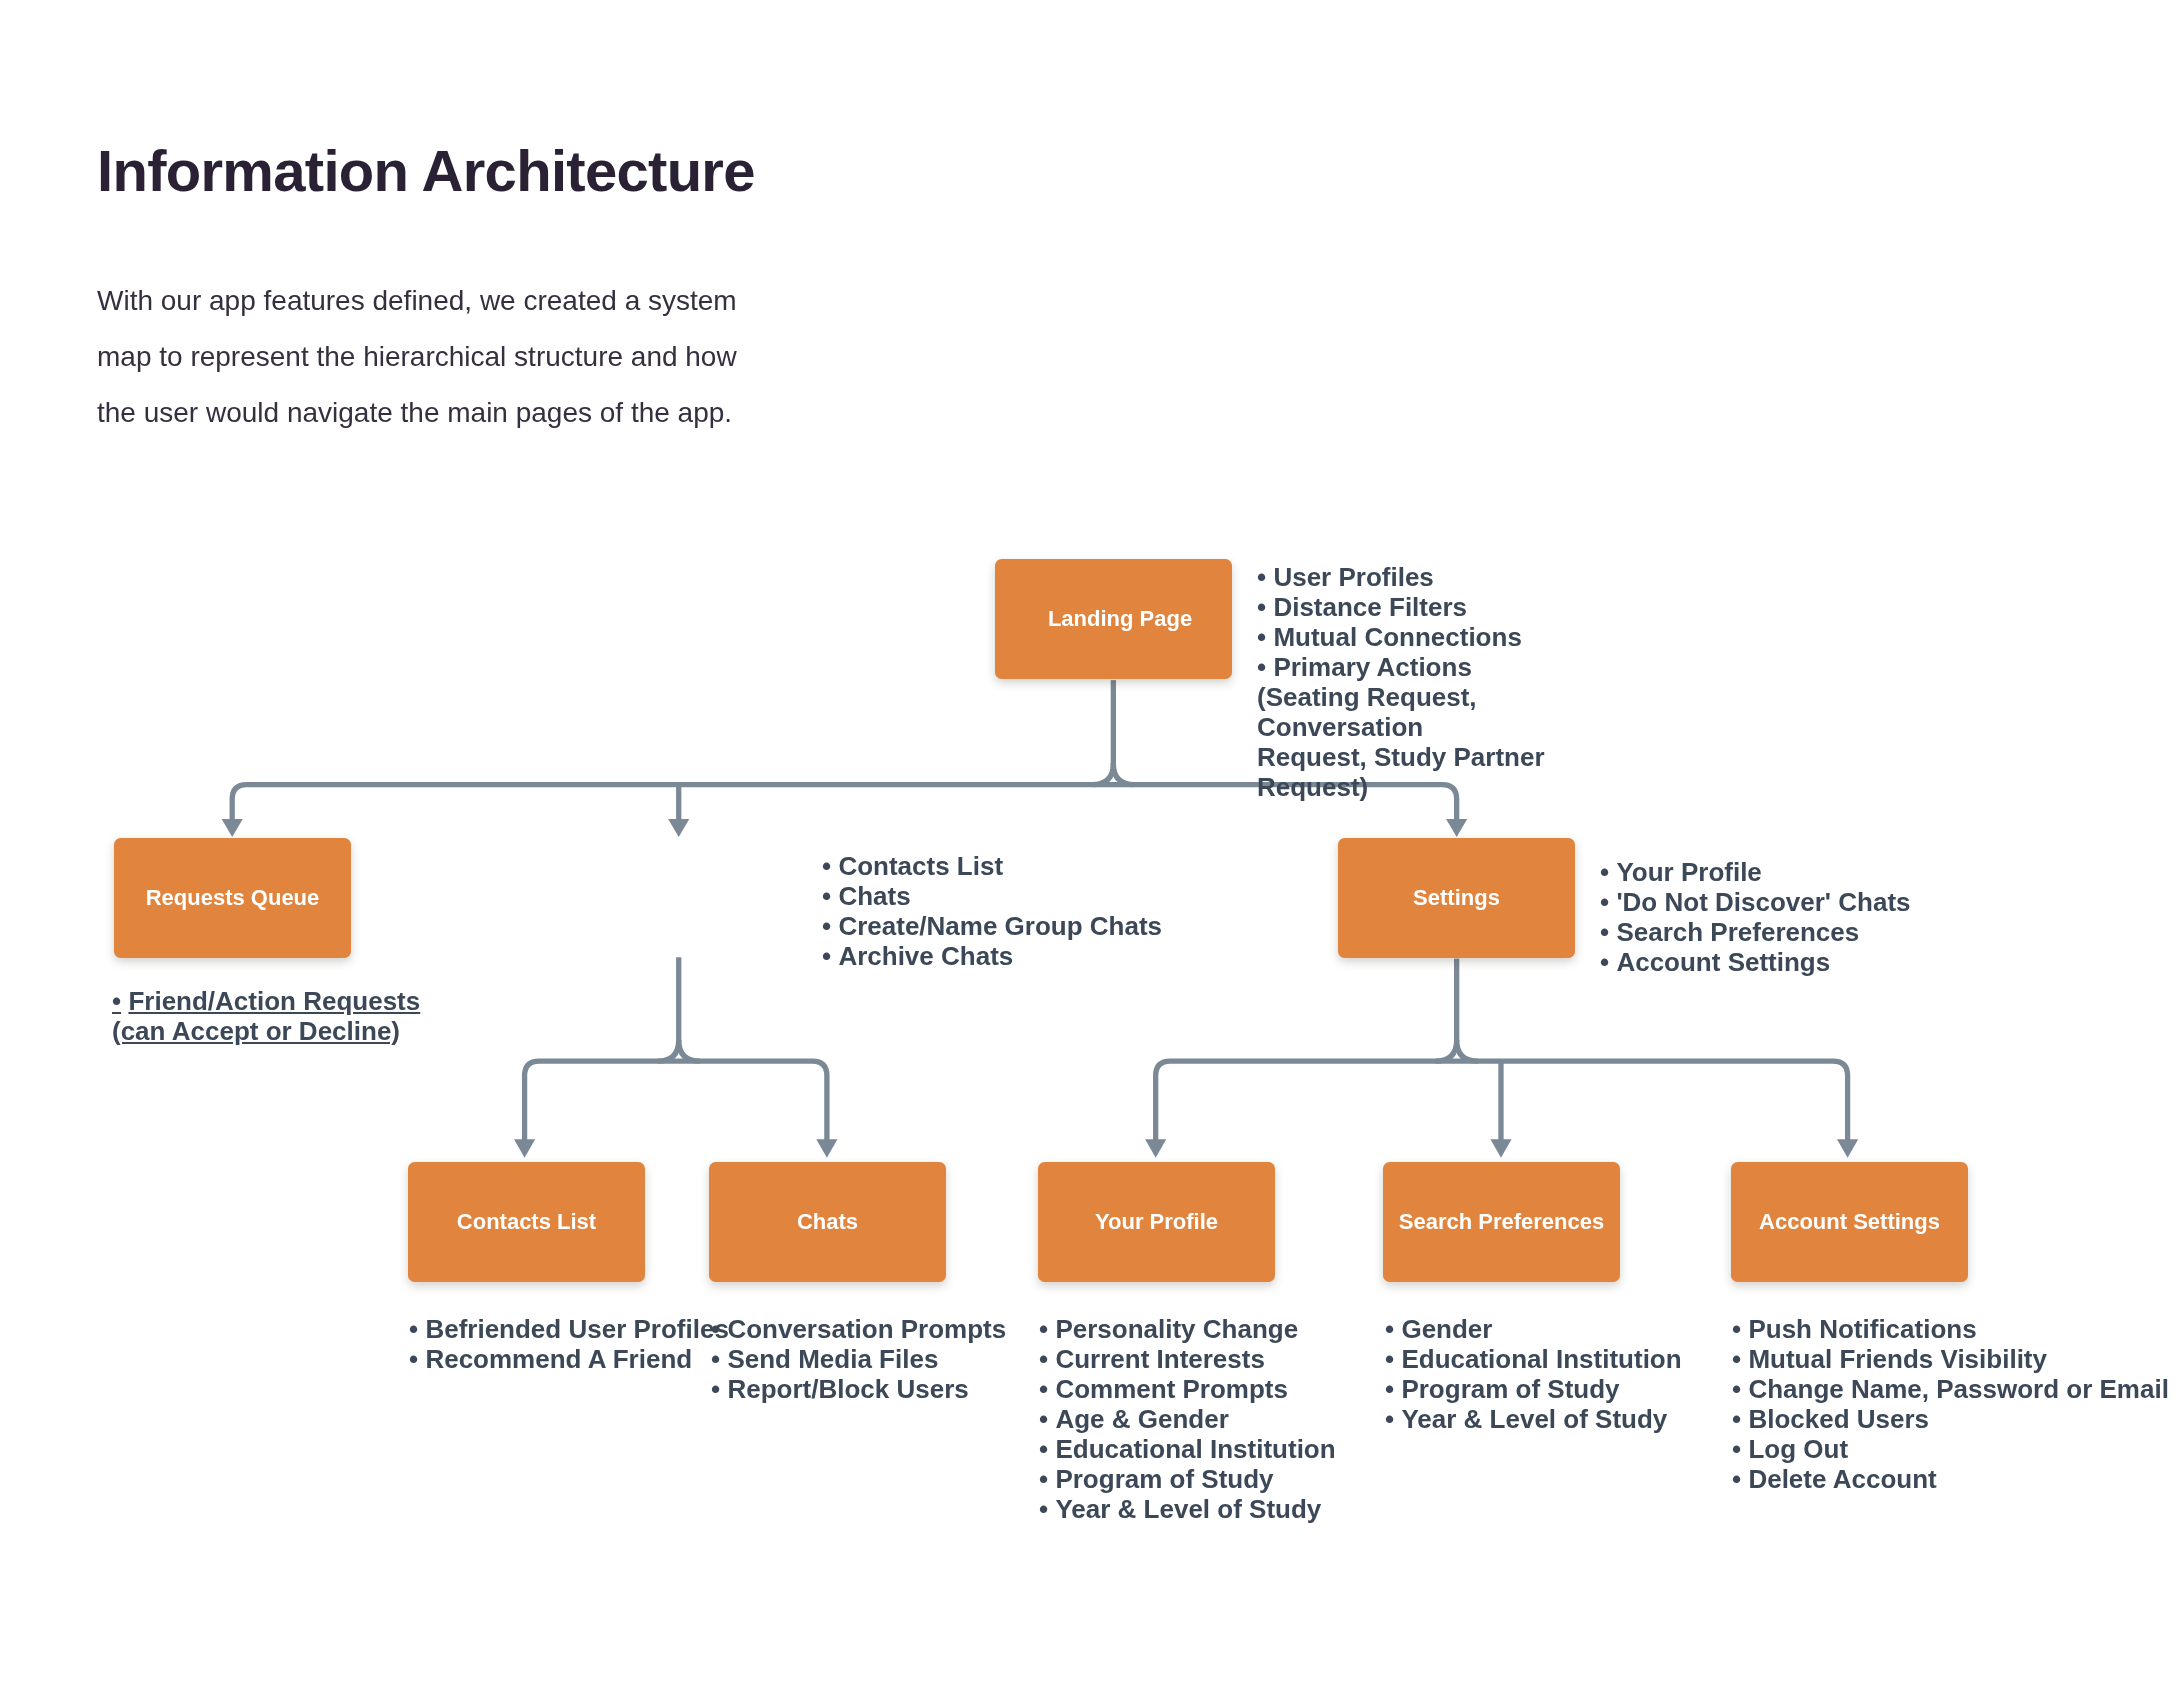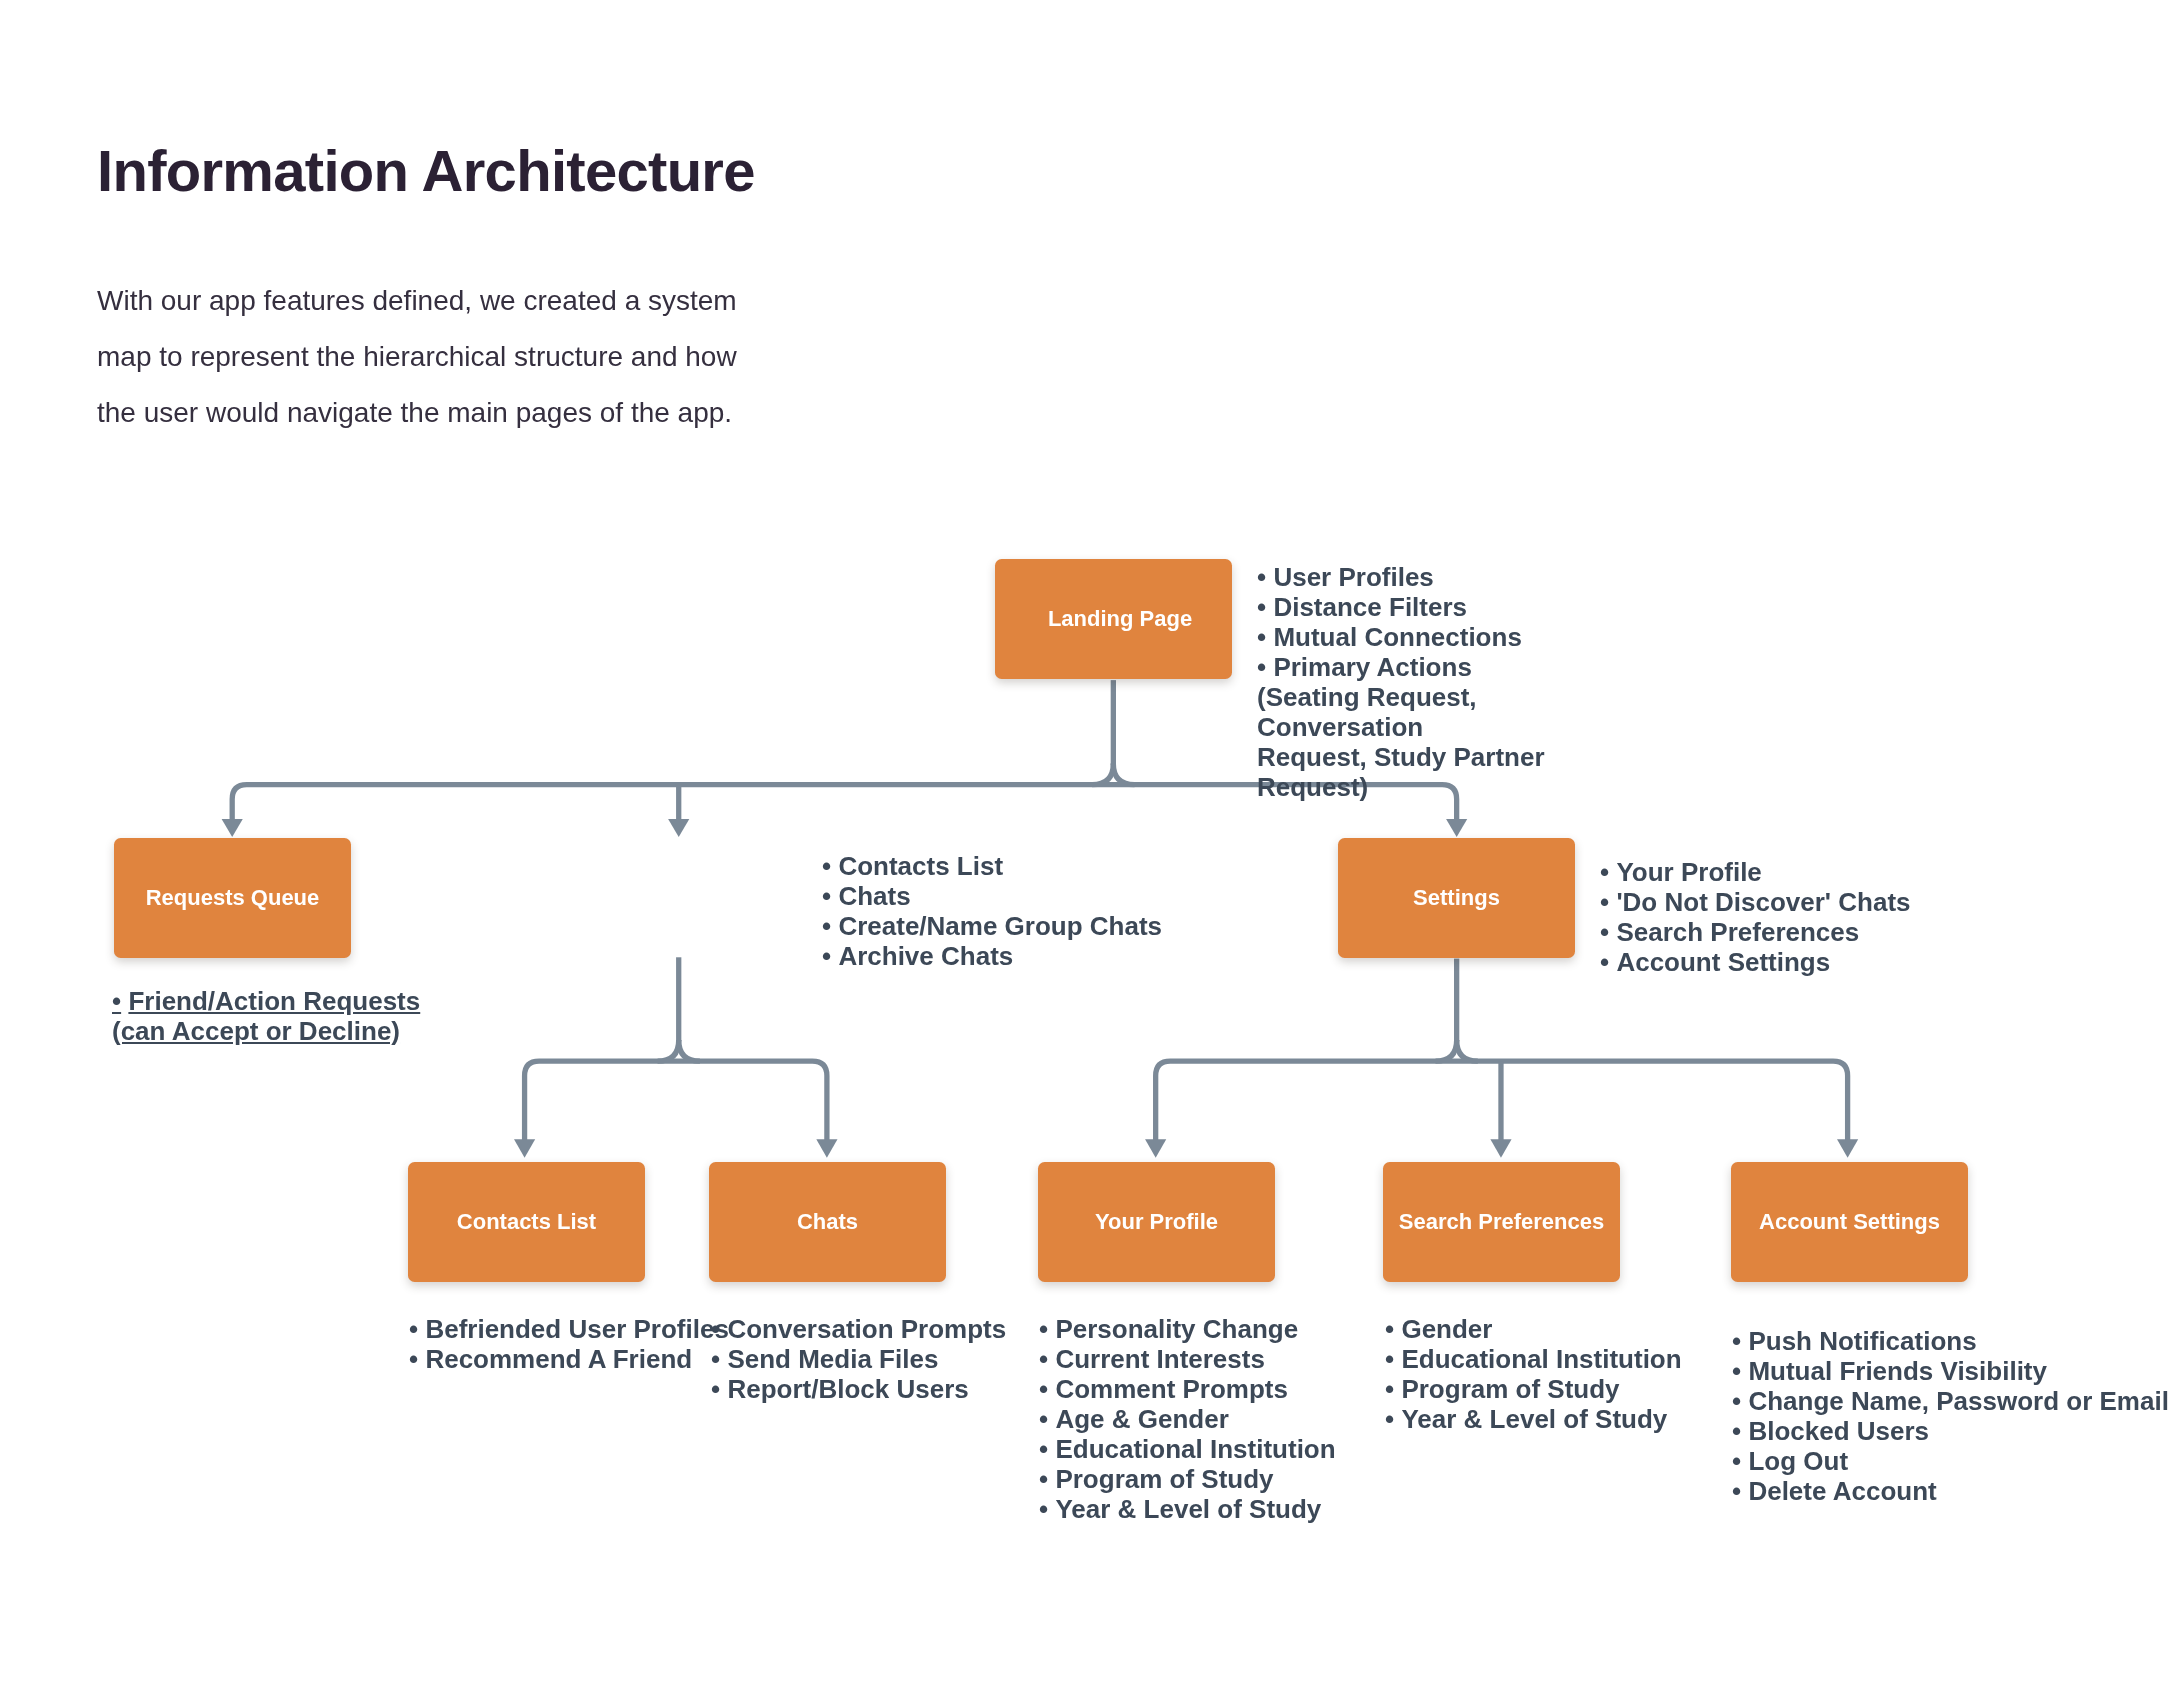--- a/index.html
+++ b/index.html
@@ -79,21 +79,21 @@
   .n-account{left:1731px;top:1162px;}
   
   .b-landing{left:1257px;top:562px;width:384px;}
   .b-requests{left:112px;top:986px;width:384px;text-decoration:underline;}
   .b-connections{left:822px;top:851px;width:423px;}
   .b-settings{left:1600px;top:857px;width:423px;}
   .b-contacts{left:409px;top:1314px;width:370px;}
   .b-chats{left:711px;top:1314px;width:370px;}
   .b-profile{left:1039px;top:1314px;width:370px;}
   .b-search{left:1385px;top:1314px;width:370px;}
-  .b-account{left:1732px;top:1314px;width:450px;margin-top:12px;}
+  .b-account{left:1732px;top:1314px;width:450px;}
 </style>
 </head>
 <body>
 
 <main class="page">
 
   <h1 class="title">Information Architecture</h1>
   <p class="intro">With our app features defined, we created a system
 map to represent the hierarchical structure and how
 the user would navigate the main pages of the app.</p>

